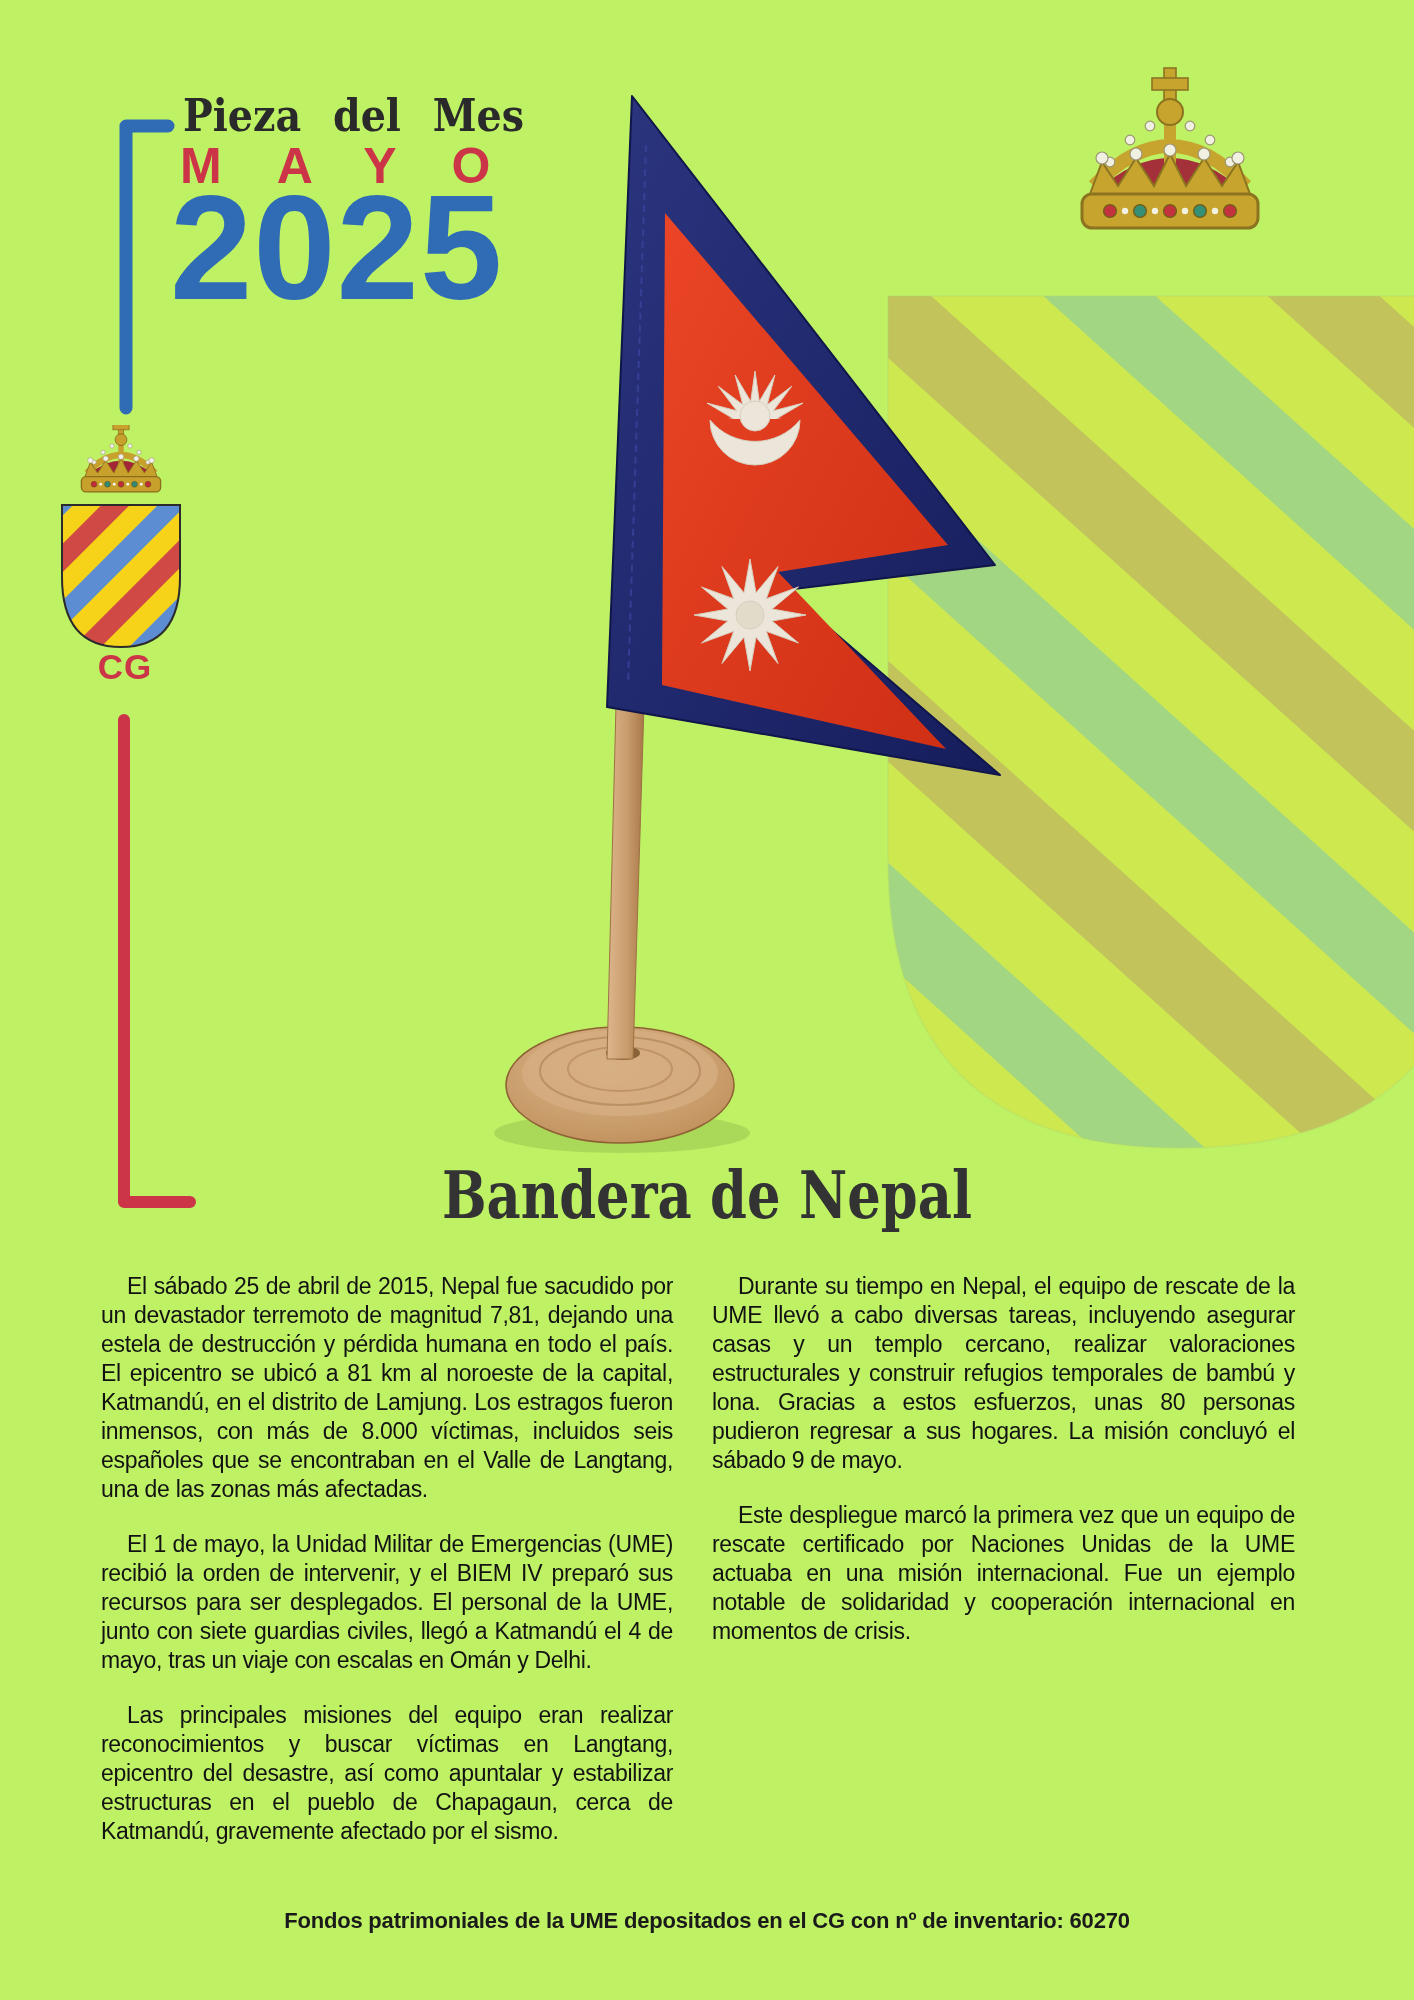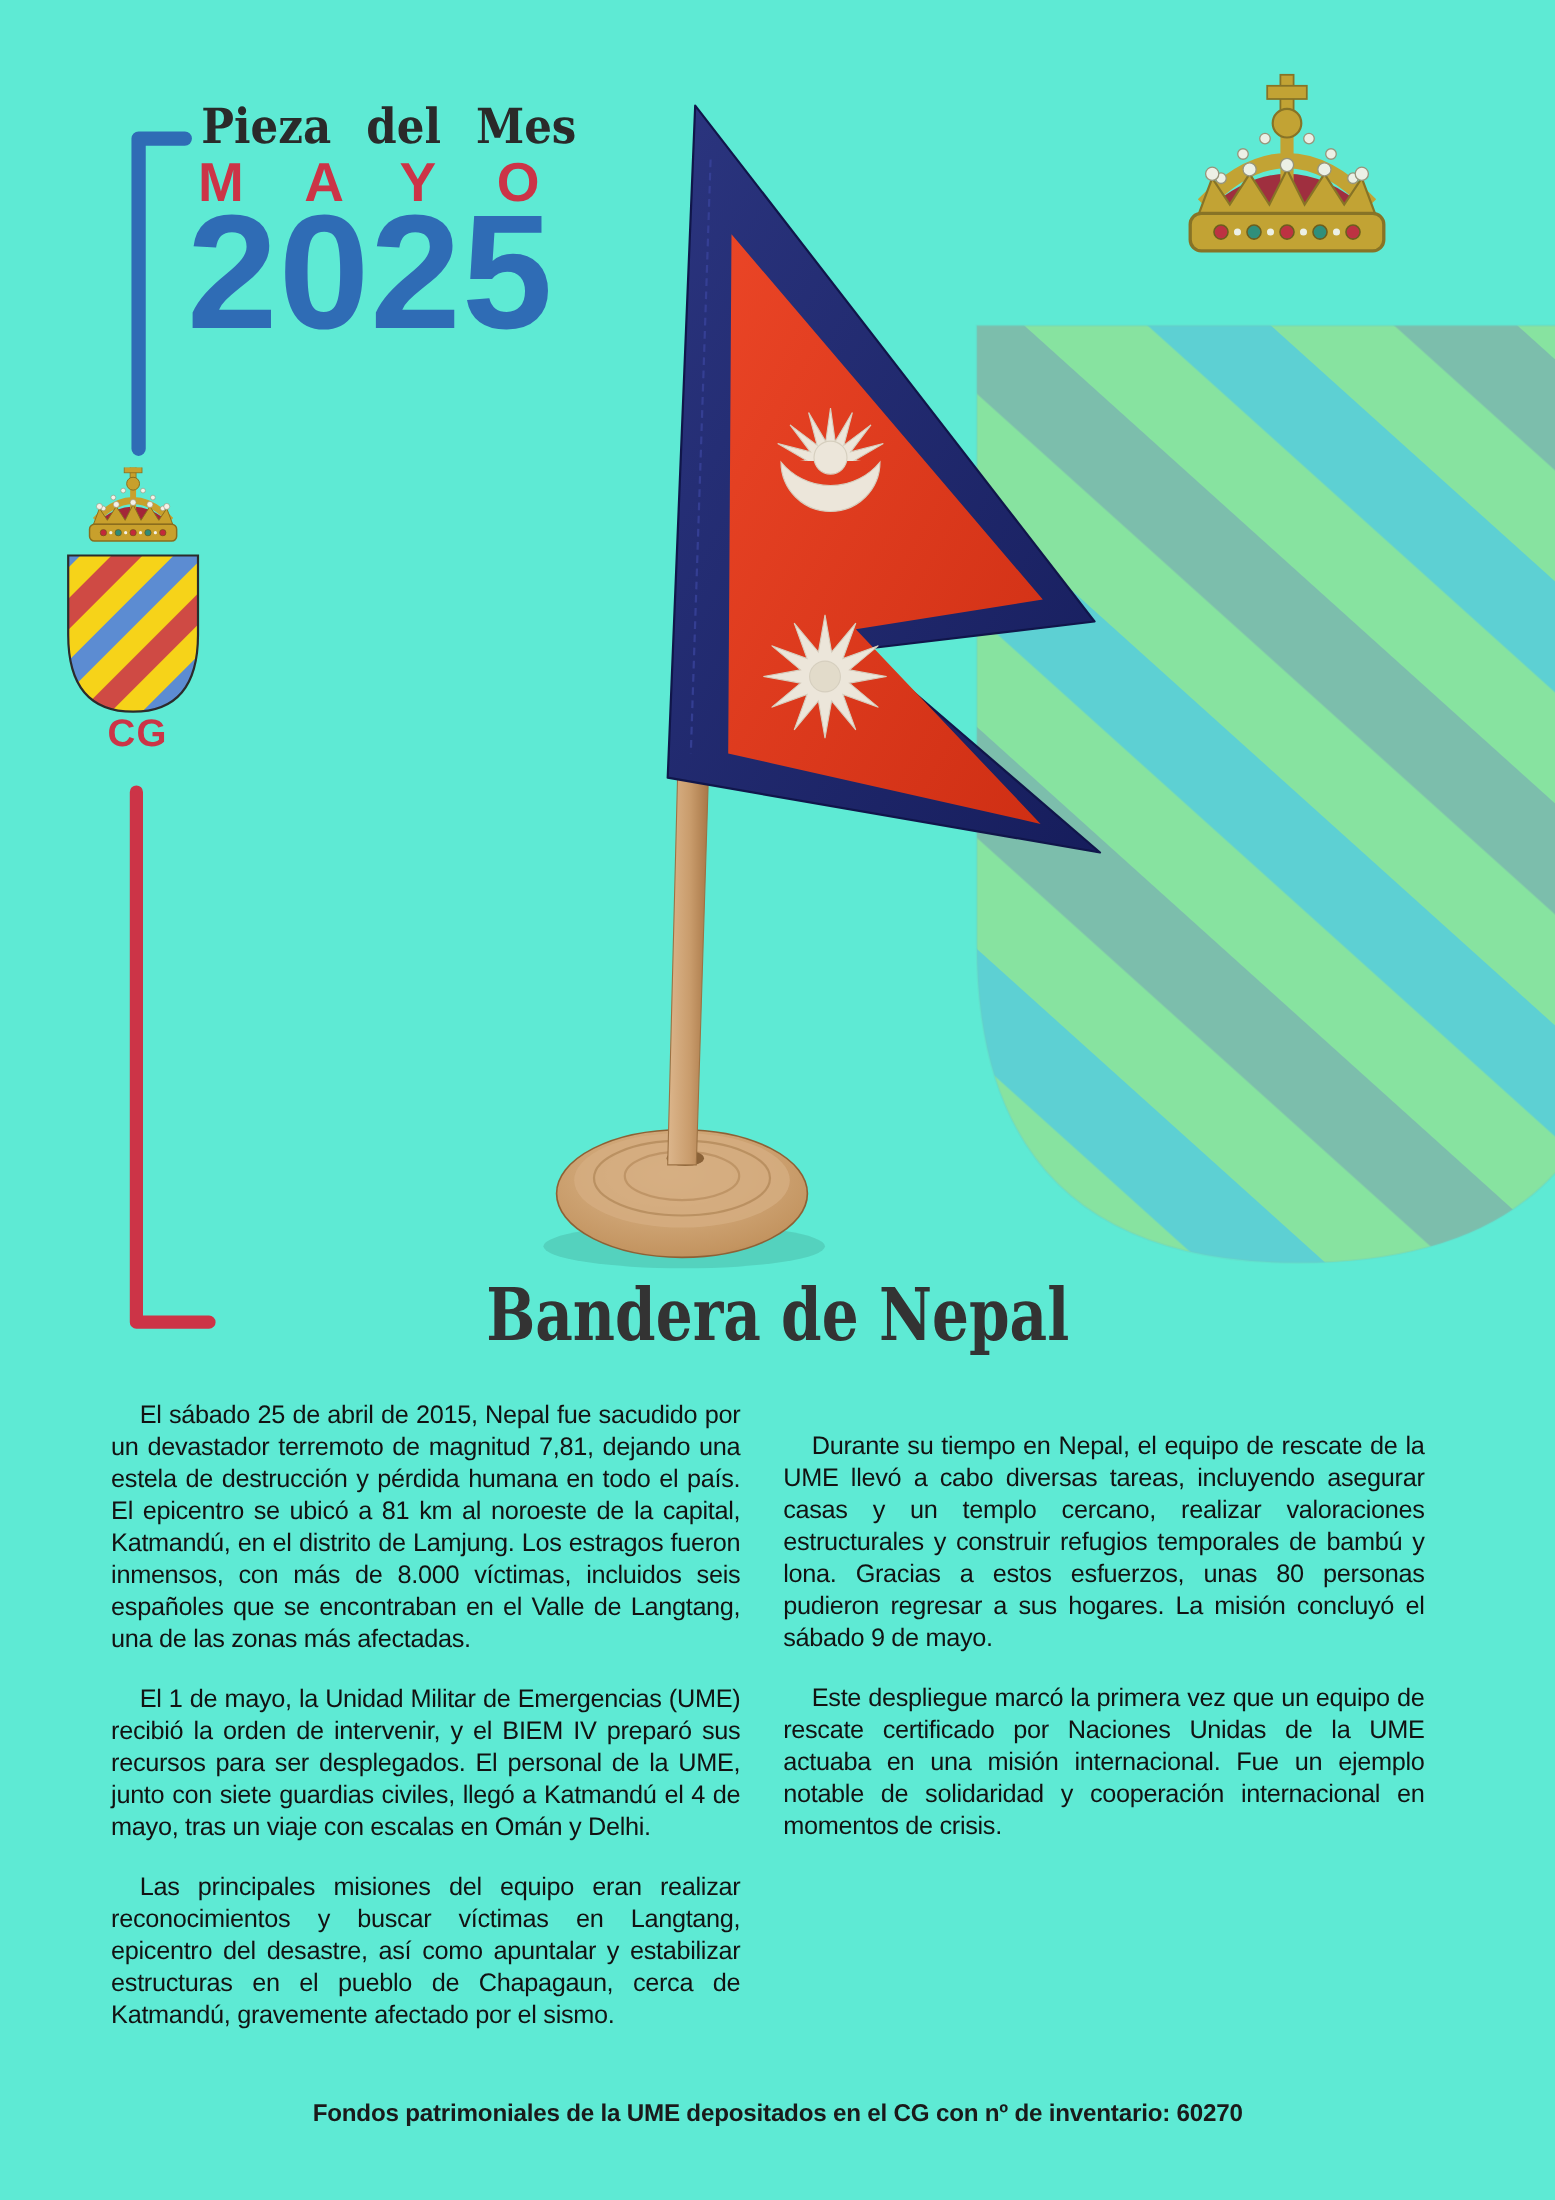--- a/index.html
+++ b/index.html
@@ -1,17 +1,17 @@
 <!DOCTYPE html>
 <html style="--accent-blue: #2f6cb5; --accent-red: #cc3447; --flag-navy: #232d7b; --flag-red: #df3a1f; --emblem-silver: #ece6da; --shield-yellow: #f6d319; --shield-red: #cf4a44; --shield-blue: #5c8cd2; --crown-gold: #c8a02c; --crown-red: #a32638;"><head>
 <meta charset="utf-8">
 <style>
   html,body{margin:0;padding:0;background:#e8e8e8;}
   .page{
-    position:relative;width:1414px;height:2000px;background:#5eead4;overflow:hidden;
+    position:relative;width:1414px;height:2000px;background:#bef264;overflow:hidden;
     font-family:"Liberation Sans",sans-serif;margin:0 auto;
   }
   .abs{position:absolute;}
   
   .kicker{
     left:183px;top:94px;font-family:"DejaVu Serif",serif;font-weight:bold;
     font-size:44px;line-height:1;color:#2a2a2a;word-spacing:20px;
     transform:scaleX(.9);transform-origin:left top;white-space:nowrap;
   }
   .month{
@@ -32,21 +32,21 @@
     font-family:"DejaVu Serif",serif;font-weight:bold;font-size:66px;line-height:1;
     color:#333;transform:scaleX(.8);white-space:nowrap;
   }
   
   .col{top:1272px;color:#121212;}
   .col p{
     margin:0 0 26px 0;text-align:justify;text-indent:26px;
     font-size:23px;line-height:29px;letter-spacing:-.3px;
   }
   .col-left{left:101px;width:572px;}
-  .col-right{left:712px;width:583px;margin-top:28px;}
+  .col-right{left:712px;width:583px;}
   
   .footer{
     left:0;right:0;top:1884px;text-align:center;font-weight:bold;
     font-size:22px;line-height:1.2;letter-spacing:-.2px;color:#1a1a1a;margin-top:24px;
   }
   svg{display:block;}
 </style>
 </head>
 <body>
 

